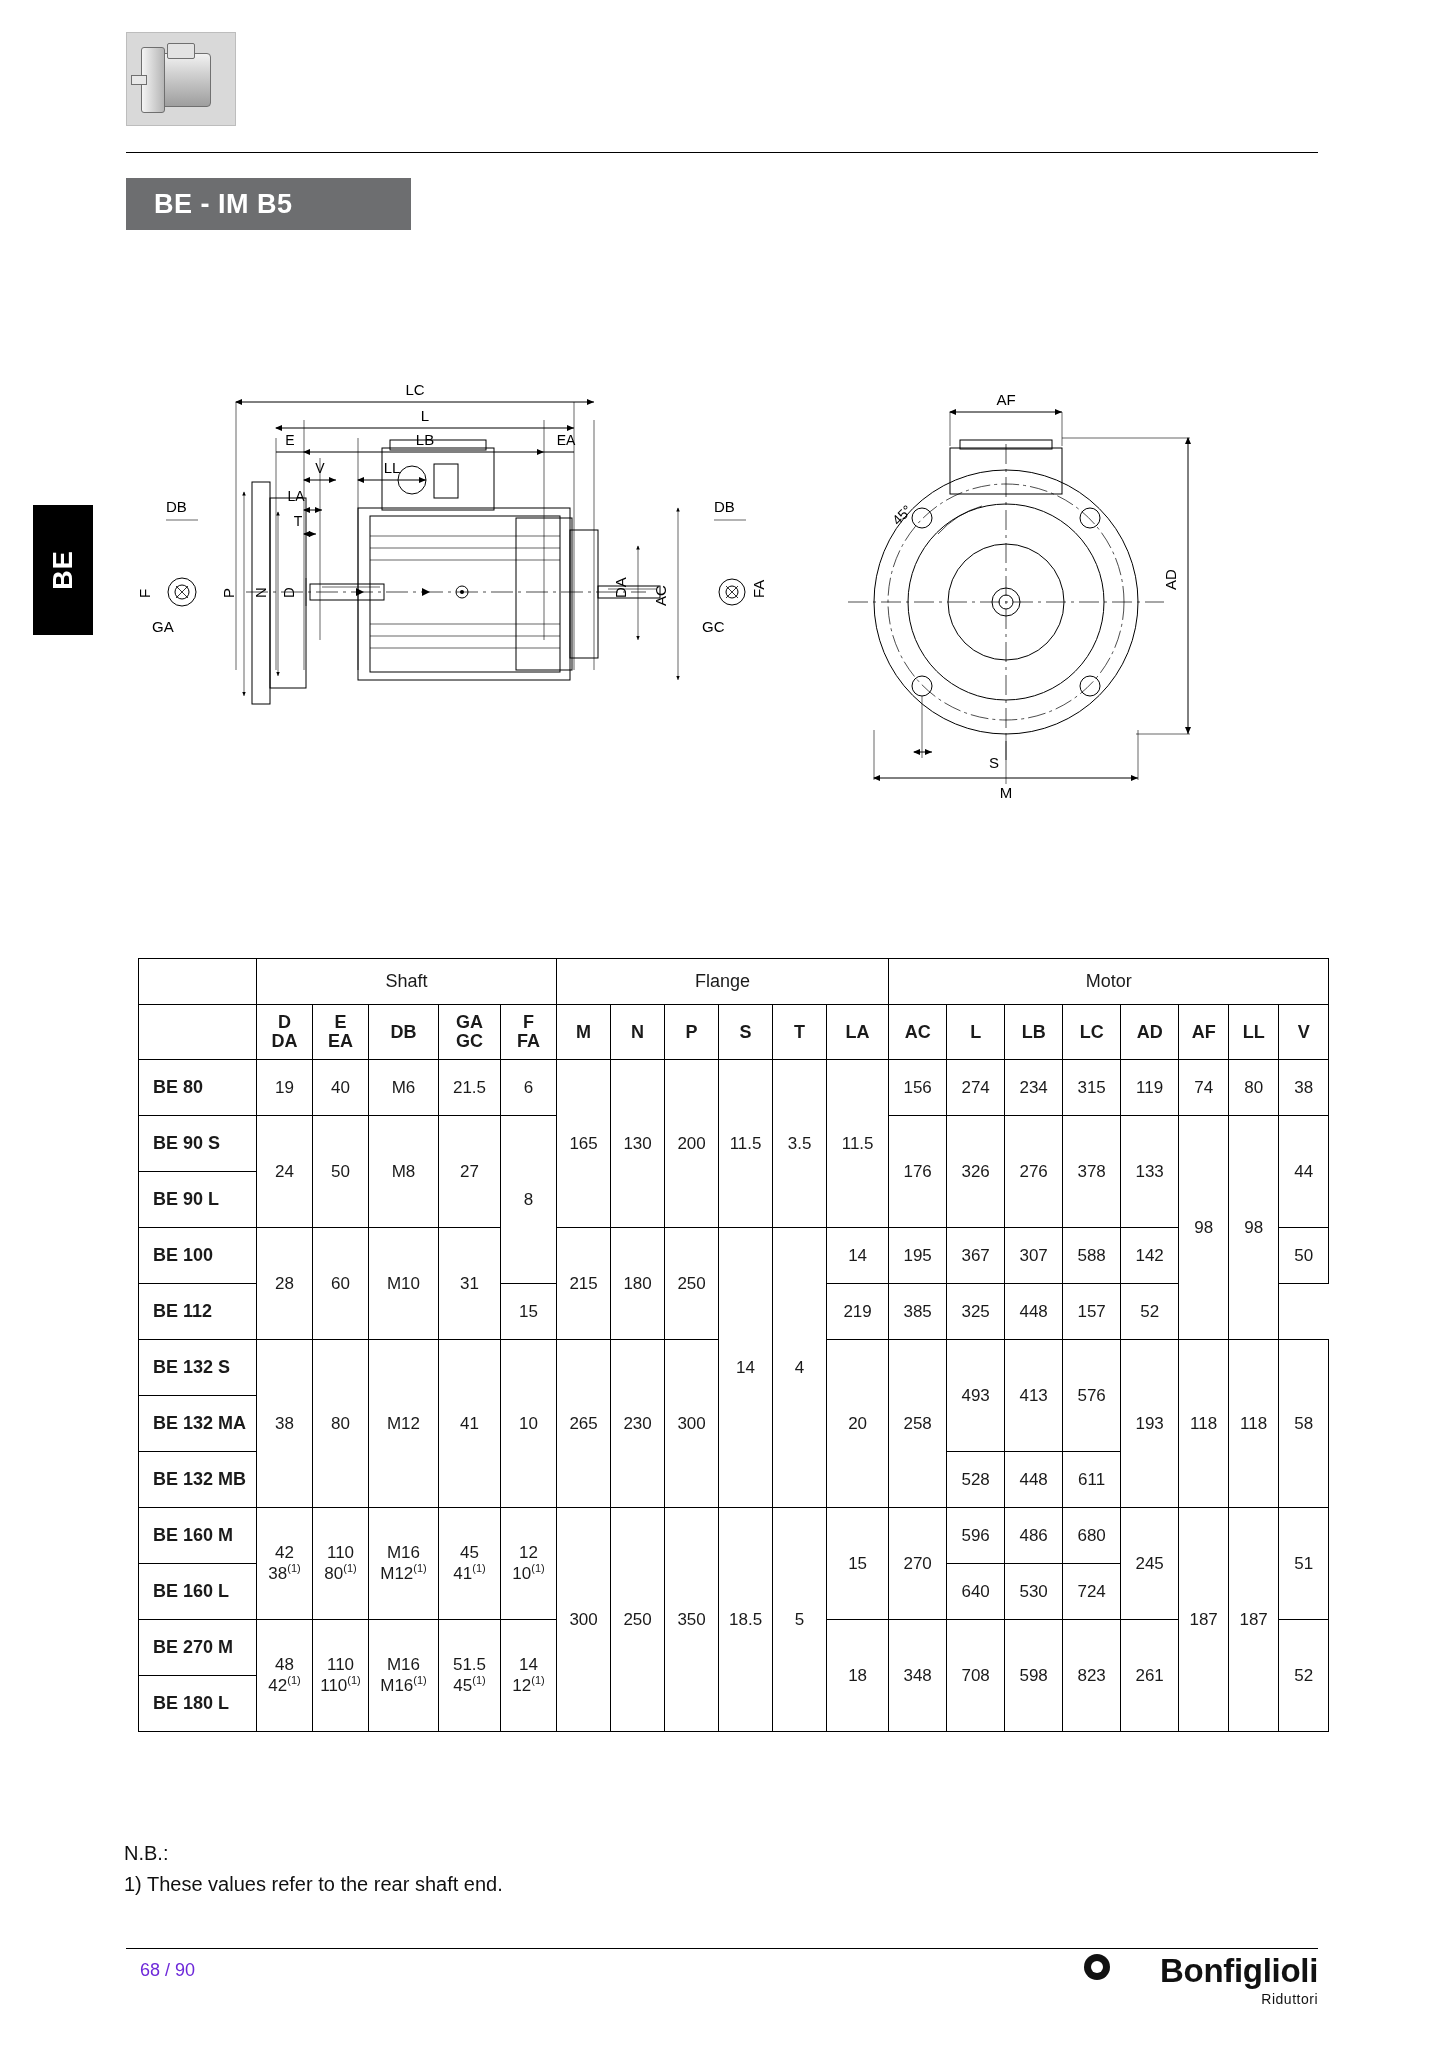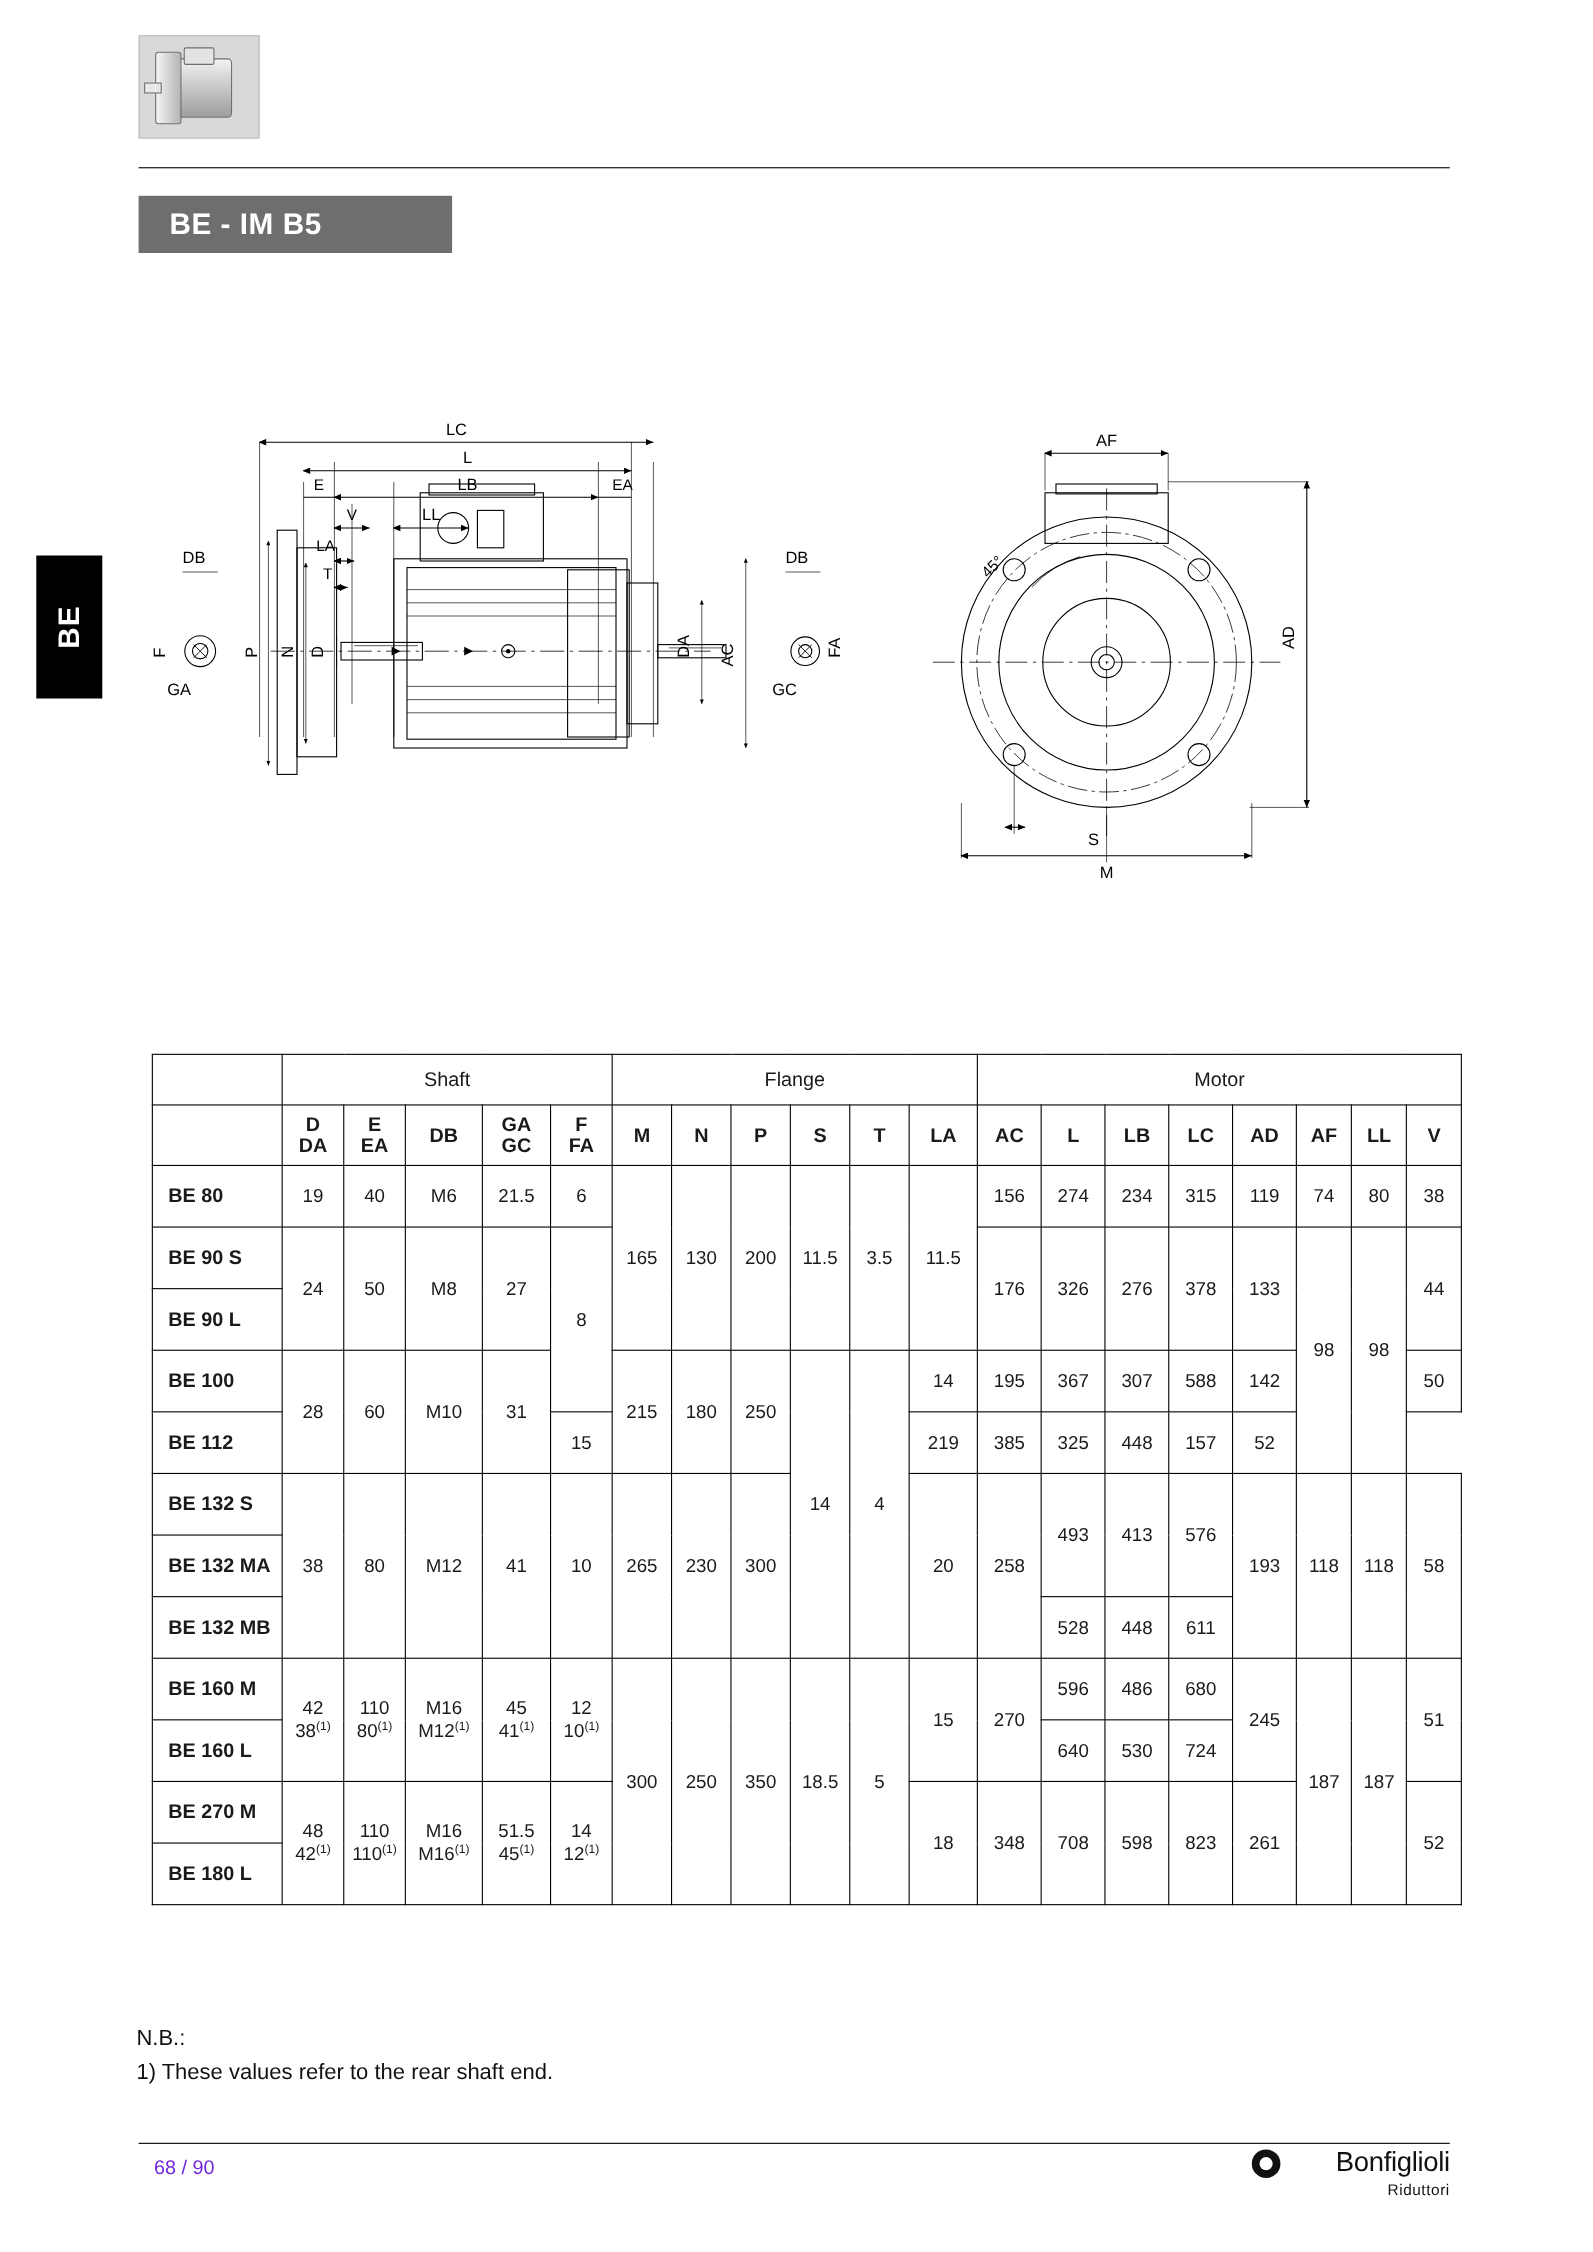--- a/index.html
+++ b/index.html
@@ -197,22 +197,22 @@
     font-size: 18px;
     color: #6d28d9;
   }
   .brand {
     position: absolute;
     right: 130px;
     top: 1952px;
     text-align: right;
   }
   .brand .b1 {
-    font-size: 25px;
-    font-weight: normal;
+    font-size: 33px;
+    font-weight: bold;
     color: #111;
     letter-spacing: -0.3px;
     margin-left: 40px;
   }
   .brand .b2 {
     font-size: 14px;
     font-weight: normal;
     color: #111;
     letter-spacing: 0.5px;
     margin-top: 1px;

